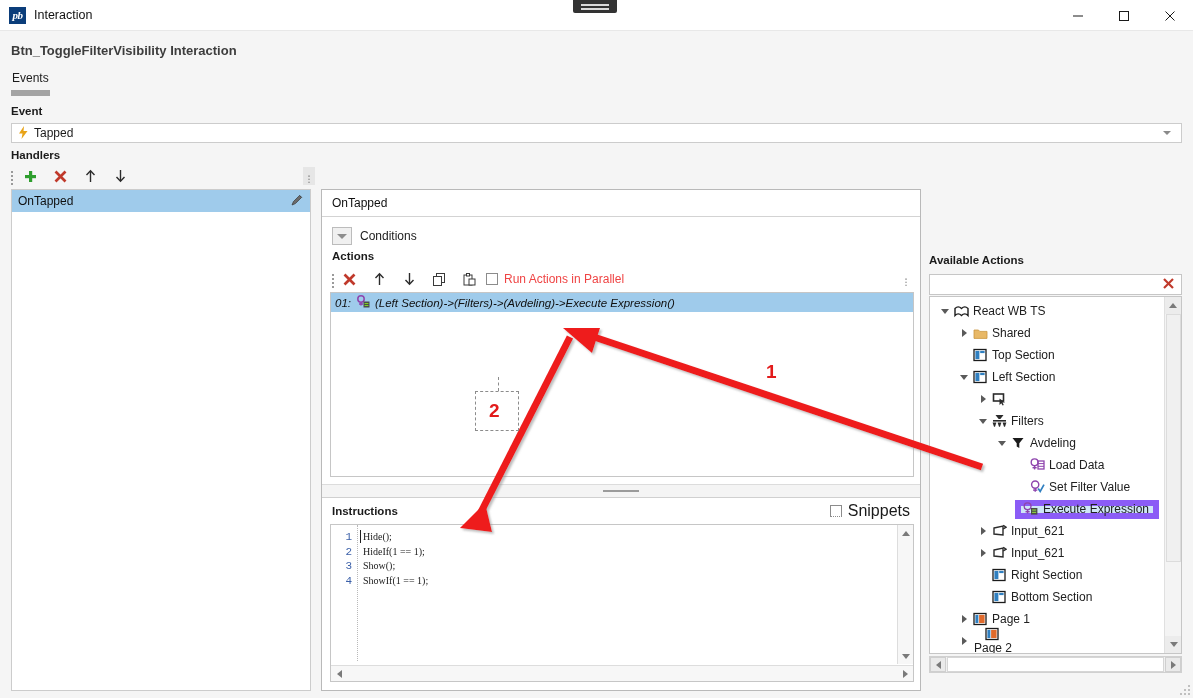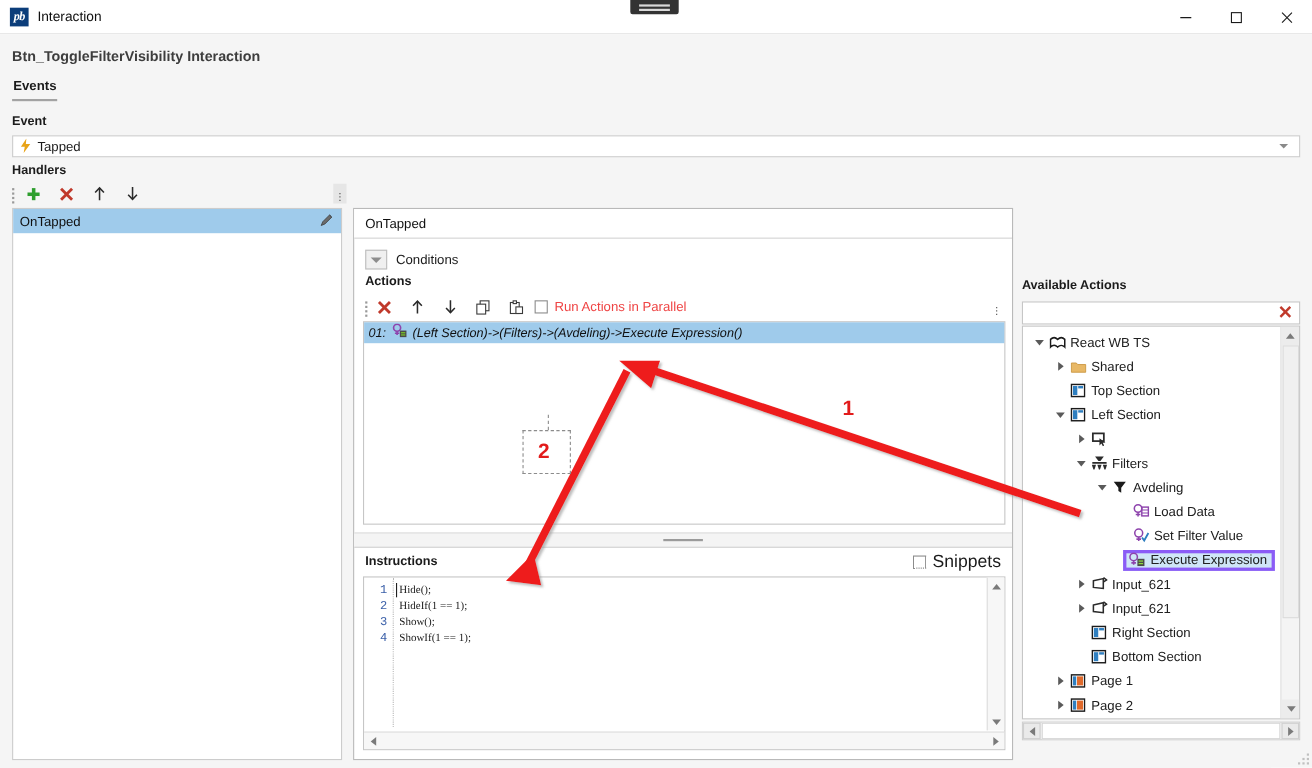--- a/index.html
+++ b/index.html
@@ -38,21 +38,21 @@
   .notch i.a{ top:4px; } .notch i.b{ top:8px; }
 
   
   #page{ position:absolute; left:0; top:31px; width:1193px; height:667px; background:#f5f5f5; }
 
   .page-title{
     position:absolute; left:11px; top:12px; font-size:13px; font-weight:bold; color:#3d3d3d;
   }
   .tabstrip{ position:absolute; left:11px; top:40px; }
   .tab{
-    font-size:12px; color:#1b1b1b; padding:0 1px 5px 1px; border-bottom:2px solid #a3a3a3;font-weight:bold;
+    font-size:12px; color:#1b1b1b; padding:0 1px 5px 1px; border-bottom:6px solid #a3a3a3;
   }
 
   .lbl{ font-size:11.5px; font-weight:bold; color:#1b1b1b; }
 
   #event-label{ position:absolute; left:11px; top:74px; }
   #event-combo{
     position:absolute; left:11px; top:92px; width:1171px; height:20px;
     background:#fff; border:1px solid #cccccc; display:flex; align-items:center;
   }
   #event-combo .bolt{ width:22px; text-align:center; color:#e8a317; font-size:12px; line-height:1;}
@@ -193,21 +193,21 @@
   #tree-box{
     position:absolute; left:0; top:107px; width:253px; height:358px;
     background:#ffffff; border:1px solid #c6c6c6; overflow:hidden;
   }
   #tree{ position:absolute; left:0; top:0; width:229px; height:356px; padding-top:3px;}
   .tnode{ height:22px; display:flex; align-items:center; font-size:12px; color:#202020; white-space:nowrap;}
   .tnode .exp{ width:14px; display:flex; align-items:center; justify-content:center; }
   .tnode .ico{ width:18px; display:flex; align-items:center; justify-content:center; }
   .tnode .lab{ padding-left:3px; }
   .tnode.sel .selbox{
-    display:inline-flex; align-items:center; background:#cfe6f7; border:3px solid #8b5cf6;
+    display:inline-flex; align-items:center; background:#cfe6f7; border:6px solid #8b5cf6;
     padding:0 4px 0 1px; height:19px;
   }
   .tri-r{ width:0;height:0;border-top:4px solid transparent;border-bottom:4px solid transparent;border-left:5px solid #5a5a5a;}
   .tri-d{ width:0;height:0;border-left:4px solid transparent;border-right:4px solid transparent;border-top:5px solid #5a5a5a;}
   #tree-vscroll{
     position:absolute; right:0; top:0; width:17px; height:356px; background:#f4f4f4; border-left:1px solid #e0e0e0;
   }
   #tree-vscroll .ar{ height:17px; display:flex;align-items:center;justify-content:center; background:#ececec;}
   #tree-vscroll .thumb{ position:absolute; left:1px; top:17px; width:15px; height:248px; background:#f0f0f0; border:1px solid #dcdcdc;}
   #tree-hscroll{
@@ -683,21 +683,21 @@
                   <rect x="6.1" y="2.9" width="5.5" height="8.2" fill="#e06a2b"></rect>
                 </svg>
               </div>
               <div class="lab">Page 1</div>
             </div>
           </div>
           <div class="tnode" style="padding-left: 27px;">
             <div class="exp">
               <span class="tri-r"></span>
             </div>
-            <div style="display: inline-flex; align-items: center;">
+            <div style="display: inline-flex; align-items: center; flex-direction: column;">
               <div class="ico">
                 <svg width="14" height="14" viewBox="0 0 14 14">
                   <rect x="1" y="1.5" width="12" height="11" fill="#fff" stroke="#1b1b1b" stroke-width="1.3"></rect>
                   <rect x="2.4" y="2.9" width="3" height="8.2" fill="#2f7fc0"></rect>
                   <rect x="6.1" y="2.9" width="5.5" height="8.2" fill="#e06a2b"></rect>
                 </svg>
               </div>
               <div class="lab">Page 2</div>
             </div>
           </div>

